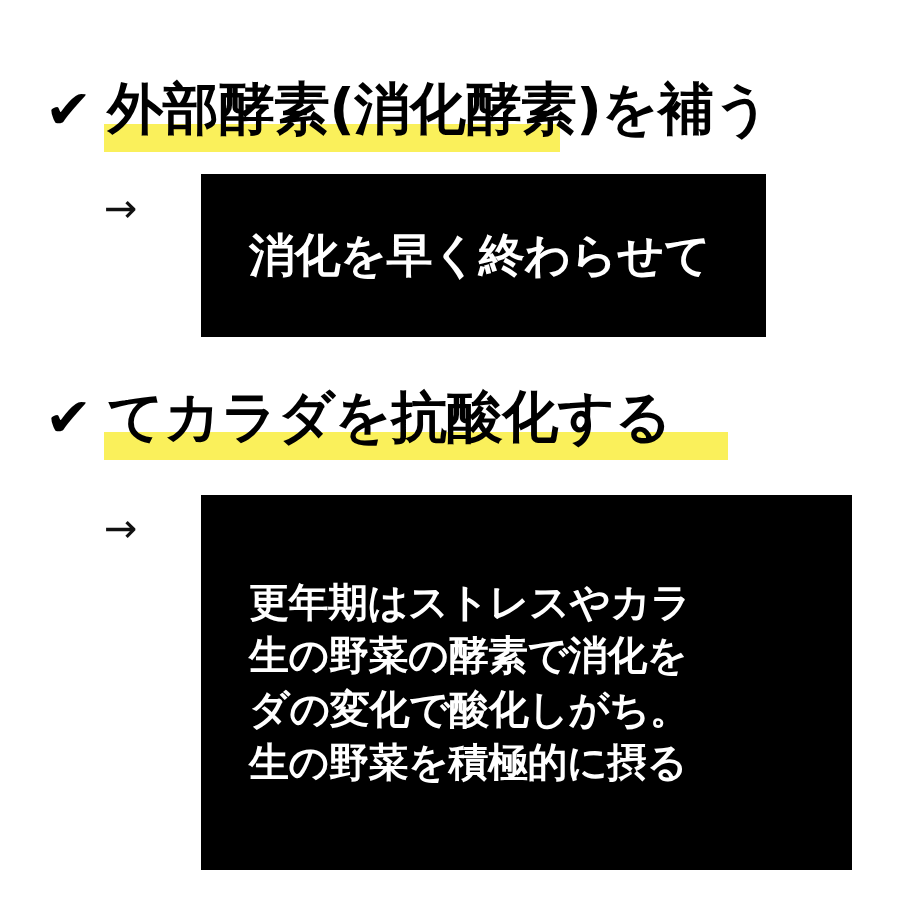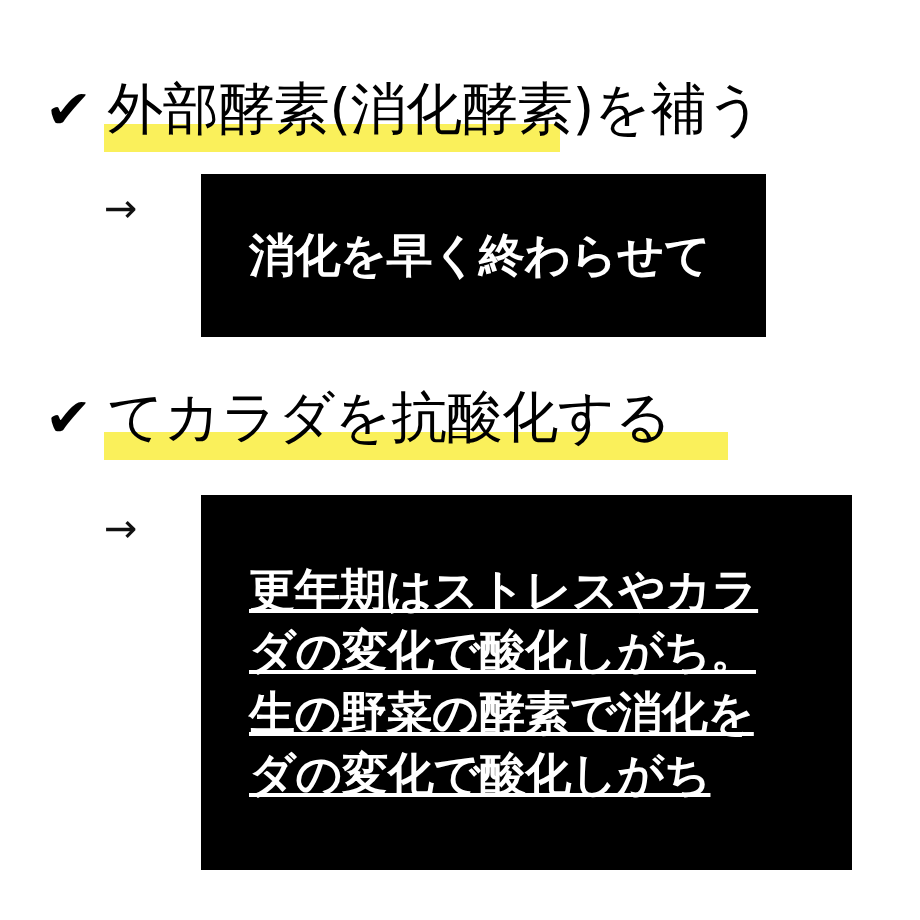--- a/index.html
+++ b/index.html
@@ -37,21 +37,21 @@
     color: #000000;
     font-weight: 700;
     display: inline-block;
     transform: scaleX(1.05) translateY(-4px);
     margin-right: 14px;
   }
 
   .heading-text {
     font-size: 56px;
     line-height: 1.05;
-    font-weight: 400;
+    font-weight: 700;
     color: #000000;
     letter-spacing: -0.5px;
     position: relative;
     display: inline-block;
     padding: 0 2px 2px 2px;
   }
 
   
   .hl {
     position: absolute;
@@ -103,24 +103,23 @@
   }
 
   #callout-2 {
     left: 201px;
     top: 495px;
     width: 651px;
     height: 375px;
     padding: 0 0 0 48px;
   }
   #callout-2 .line {
-    font-size: 46px;
+    font-size: 40px;
     line-height: 1.33;
     letter-spacing: -0.5px;
-    text-decoration: underline;
   }
 </style>
 </head>
 <body>
 
 <div class="slide">
 
   <div class="hl" style="left:104px; top:124px; width:456px; height:28px;"></div>
 
   <div class="heading-row" style="left:46px; top:80px;">
@@ -138,18 +137,18 @@
 
   <div class="heading-row" style="left:46px; top:388px;">
     <span class="check-icon">✔</span>
     <span class="heading-text">てカラダを抗酸化する</span>
   </div>
 
   <div class="arrow" style="left:104px; top:508px;">→</div>
 
   <div class="callout" id="callout-2">
     <div class="line">更年期はストレスやカラ</div>
+    <div class="line">生の野菜の酵素で消化を</div>
     <div class="line">ダの変化で酸化しがち。</div>
-    <div class="line">生の野菜の酵素で消化を</div>
-    <div class="line">ダの変化で酸化しがち</div>
+    <div class="line">生の野菜を積極的に摂る</div>
   </div>
 
 </div>
 
 </body></html>

